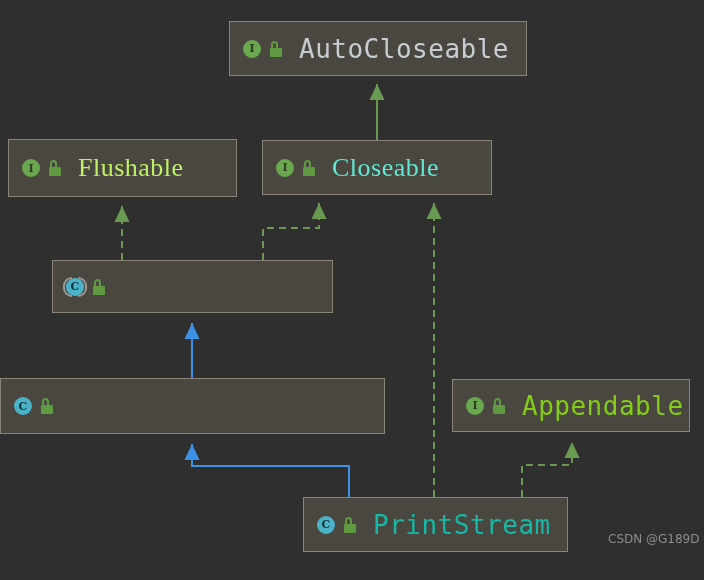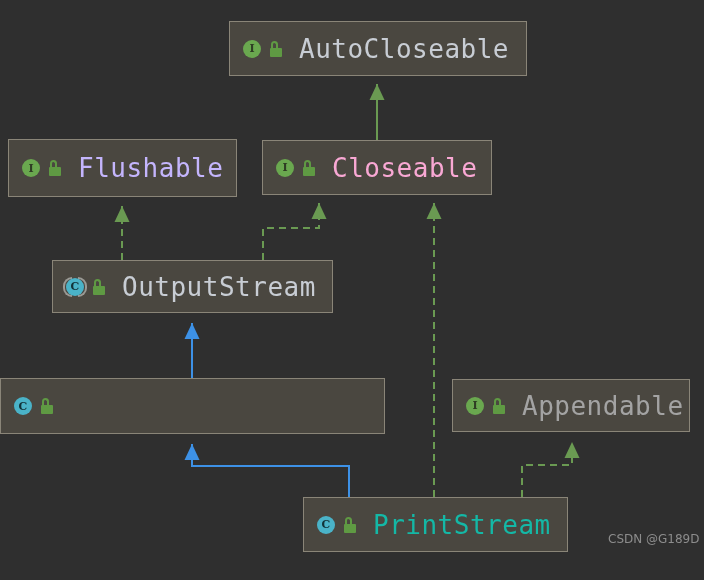--- a/index.html
+++ b/index.html
@@ -172,62 +172,61 @@
         <span class="node-label" style="color: rgb(200, 205, 212);">AutoCloseable</span>
       </div>
       <div class="node" style="left: 8px; top: 139px; width: 229px; height: 58px; background: rgb(74, 71, 64); border-color: rgb(138, 133, 120);">
         <span class="icon-type iface">
           <span class="disc">I</span>
         </span>
         <span class="icon-lock">
           <span class="shackle" style="border-top-color: rgb(95, 154, 67); border-right-color: rgb(95, 154, 67); border-bottom: none; border-left-color: rgb(95, 154, 67);"></span>
           <span class="body" style="background: rgb(95, 154, 67);"></span>
         </span>
-        <span class="node-label" style="color: #c4b5fd;">Flushable</span>
+        <span class="node-label" style="color: #bef264; font-family: Liberation Serif, serif;">Flushable</span>
       </div>
       <div class="node" style="left: 262px; top: 140px; width: 230px; height: 55px; background: rgb(74, 71, 64); border-color: rgb(138, 133, 120);">
         <span class="icon-type iface">
           <span class="disc">I</span>
         </span>
         <span class="icon-lock">
           <span class="shackle" style="border-top-color: rgb(95, 154, 67); border-right-color: rgb(95, 154, 67); border-bottom: none; border-left-color: rgb(95, 154, 67);"></span>
           <span class="body" style="background: rgb(95, 154, 67);"></span>
         </span>
-        <span class="node-label" style="color: #f9a8d4;">Closeable</span>
+        <span class="node-label" style="color: #5eead4; font-family: Liberation Serif, serif;">Closeable</span>
       </div>
       <div class="node" style="left: 52px; top: 260px; width: 281px; height: 53px; background: rgb(74, 71, 64); border-color: rgb(138, 133, 120);">
         <span class="icon-type cls abstract">
           <span class="ring-l"></span>
           <span class="ring-r"></span>
           <span class="disc">C</span>
         </span>
         <span class="icon-lock">
           <span class="shackle" style="border-top-color: rgb(95, 154, 67); border-right-color: rgb(95, 154, 67); border-bottom: none; border-left-color: rgb(95, 154, 67);"></span>
           <span class="body" style="background: rgb(95, 154, 67);"></span>
         </span>
-        <span class="node-label" style="color: rgb(200, 205, 212);">OutputStream</span>
       </div>
       <div class="node" style="left: 0px; top: 378px; width: 385px; height: 56px; background: rgb(74, 71, 64); border-color: rgb(138, 133, 120);">
         <span class="icon-type cls">
           <span class="disc">C</span>
         </span>
         <span class="icon-lock">
           <span class="shackle" style="border-top-color: rgb(95, 154, 67); border-right-color: rgb(95, 154, 67); border-bottom: none; border-left-color: rgb(95, 154, 67);"></span>
           <span class="body" style="background: rgb(95, 154, 67);"></span>
         </span>
       </div>
       <div class="node" style="left: 452px; top: 379px; width: 238px; height: 53px; background: rgb(74, 71, 64); border-color: rgb(138, 133, 120);">
         <span class="icon-type iface">
           <span class="disc">I</span>
         </span>
         <span class="icon-lock">
           <span class="shackle" style="border-top-color: rgb(95, 154, 67); border-right-color: rgb(95, 154, 67); border-bottom: none; border-left-color: rgb(95, 154, 67);"></span>
           <span class="body" style="background: rgb(95, 154, 67);"></span>
         </span>
-        <span class="node-label" style="color: #a3a3a3;">Appendable</span>
+        <span class="node-label" style="color: #84cc16;">Appendable</span>
       </div>
       <div class="node" style="left: 303px; top: 497px; width: 265px; height: 55px; background: rgb(74, 71, 64); border-color: rgb(138, 133, 120);">
         <span class="icon-type cls">
           <span class="disc">C</span>
         </span>
         <span class="icon-lock">
           <span class="shackle" style="border-top-color: rgb(95, 154, 67); border-right-color: rgb(95, 154, 67); border-bottom: none; border-left-color: rgb(95, 154, 67);"></span>
           <span class="body" style="background: rgb(95, 154, 67);"></span>
         </span>
         <span class="node-label" style="color: #14b8a6;">PrintStream</span>

